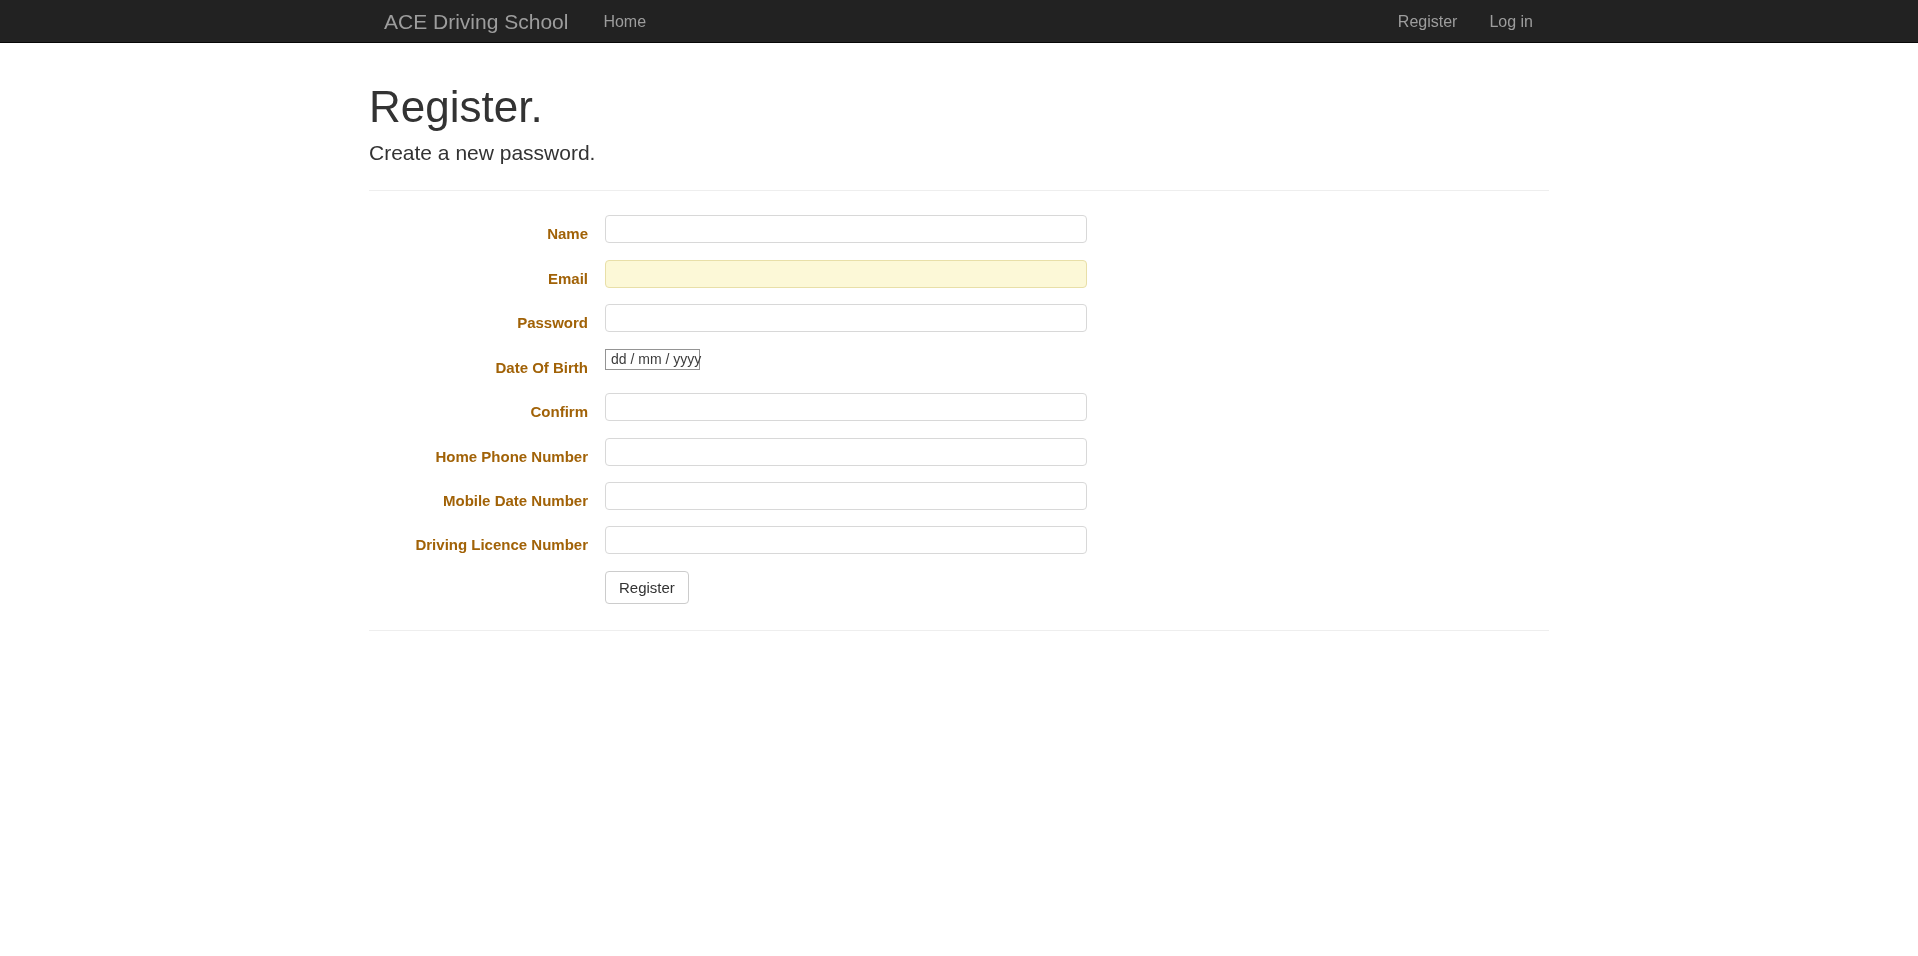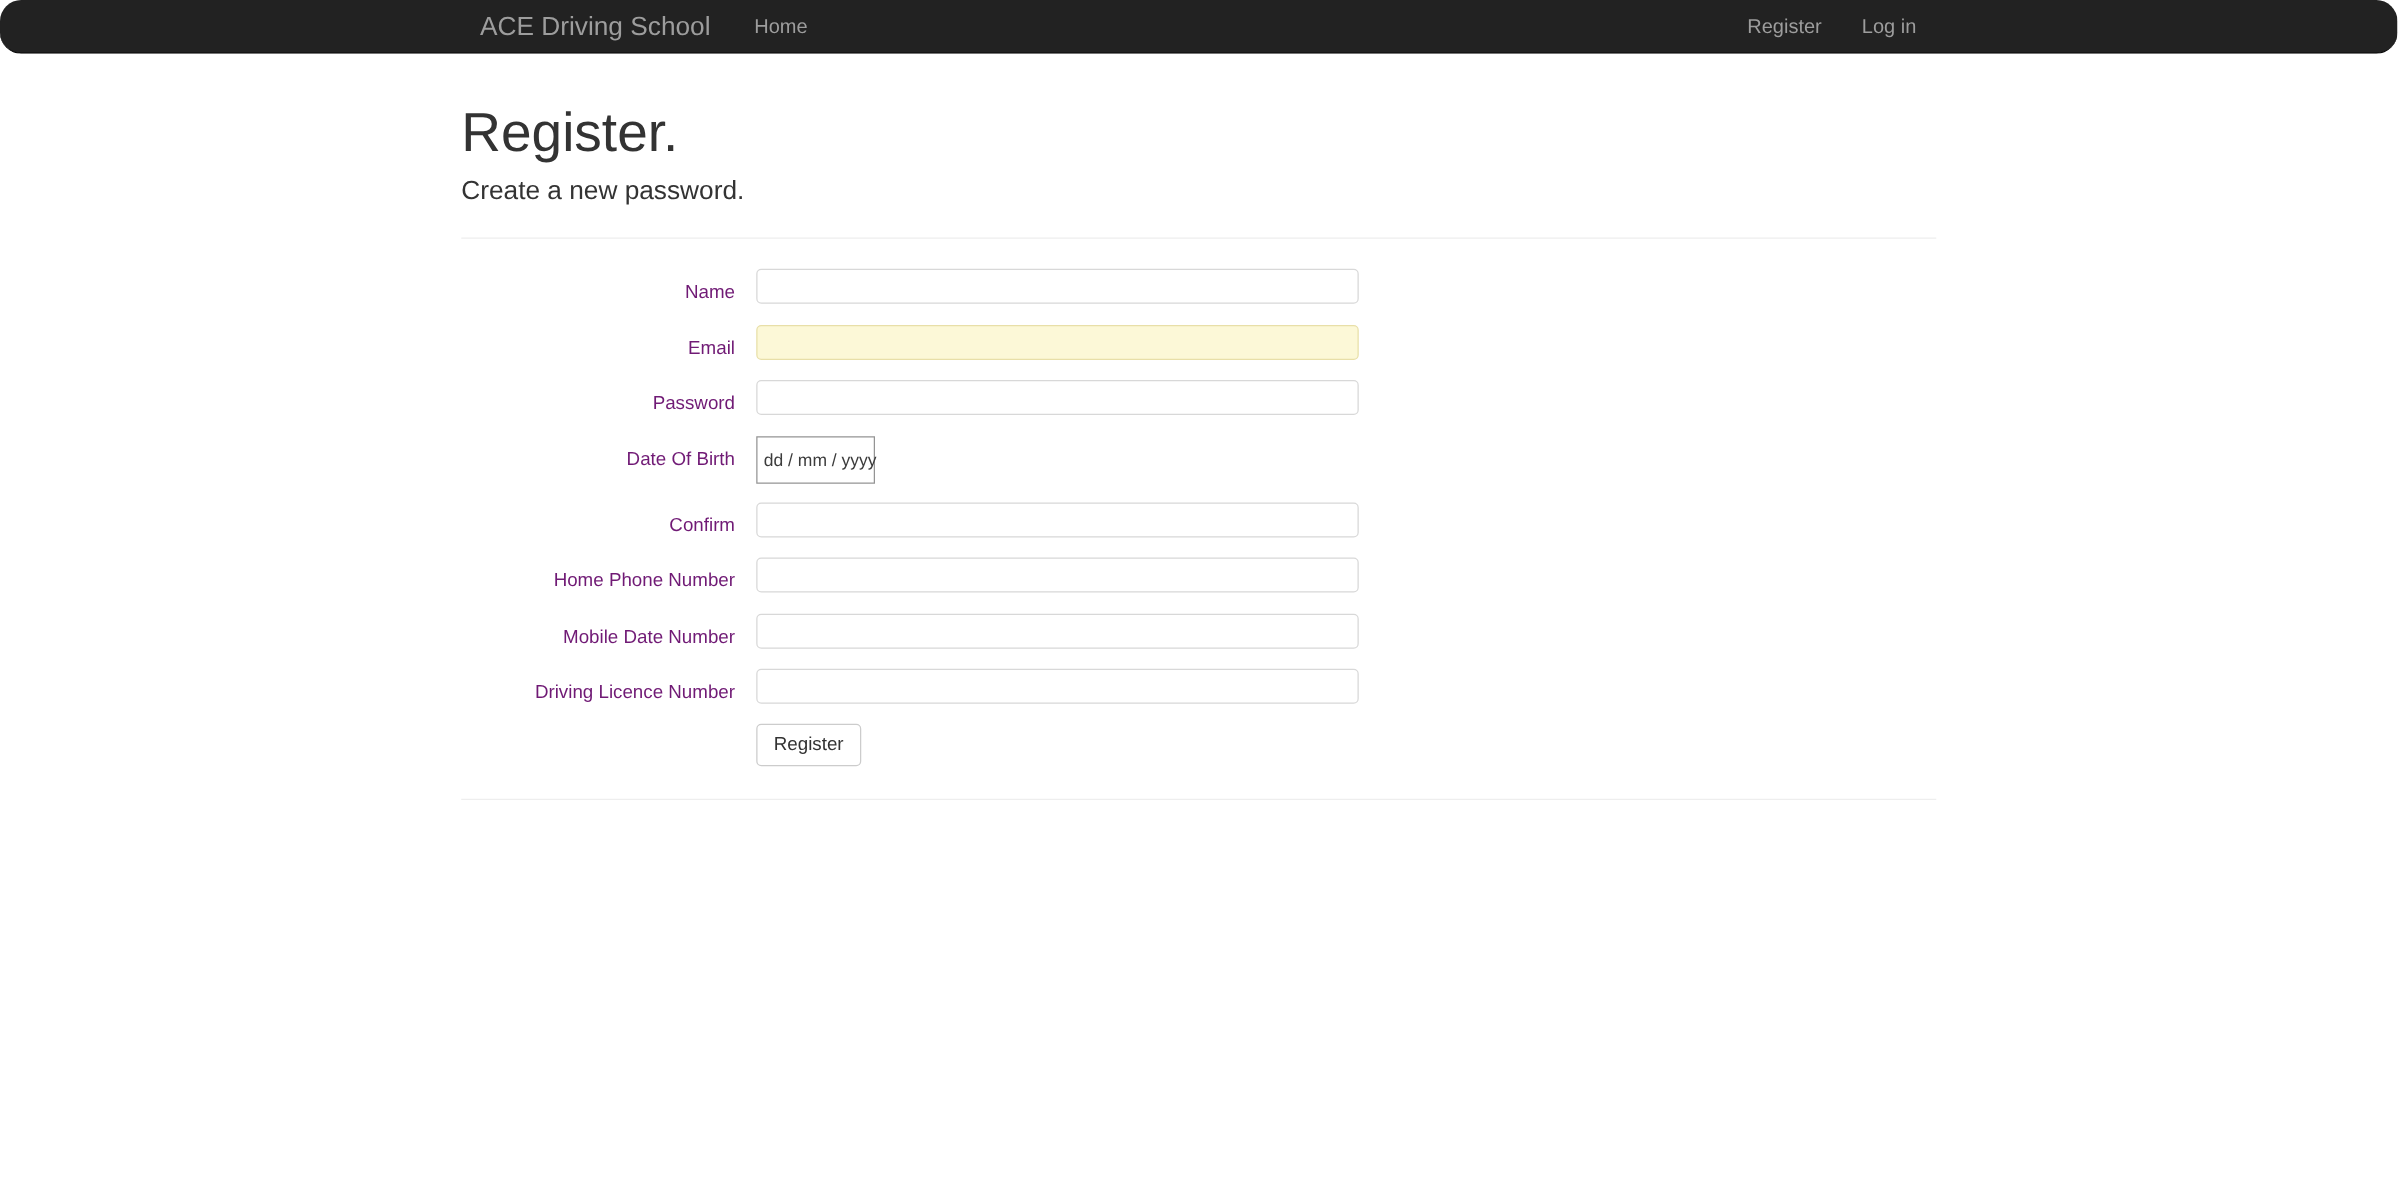--- a/index.html
+++ b/index.html
@@ -21,21 +21,20 @@
 
   
   .navbar {
     height: 43px;
     background: #222222;
     border-bottom: 1px solid #080808;
     display: flex;
     align-items: stretch;
     box-sizing: border-box;
     position: relative;
-    border-radius: 17px;
   }
   .nav-inner {
     width: 1180px;
     margin: 0 auto;
     display: flex;
     align-items: stretch;
     justify-content: space-between;
     position: relative;
   }
   .nav-left, .nav-right {
@@ -101,23 +100,23 @@
     display: flex;
     align-items: flex-start;
     margin-bottom: 15px;
   }
   .control-label {
     width: 236px;
     text-align: right;
     padding-right: 17px;
     padding-top: 8px;
     box-sizing: border-box;
-    font-weight: normal;
-    font-size: 15px;
-    color: #701a75;
+    font-weight: bold;
+    font-size: 15px;
+    color: #a16207;
     line-height: 1.42857143;
   }
   .field-col {
     flex: 0 0 482px;
     max-width: 482px;
   }
   input.form-control {
     display: block;
     width: 100%;
     height: 28px;
@@ -132,21 +131,21 @@
     border: 1px solid #d8d8d8;
     border-radius: 4px;
     outline: none;
   }
   input.autofilled {
     background-color: #fcf8d7;
     border-color: #e8dfa8;
   }
   .date-field {
     width: 95px;
-    height: 38px;
+    height: 21px;
     box-sizing: border-box;
     border: 1px solid #949494;
     border-radius: 0;
     background: #ffffff;
     padding: 2px 5px;
     font-size: 14px;
     font-family: "Liberation Sans", sans-serif;
     color: #3c3c3c;
     display: flex;
     align-items: center;

